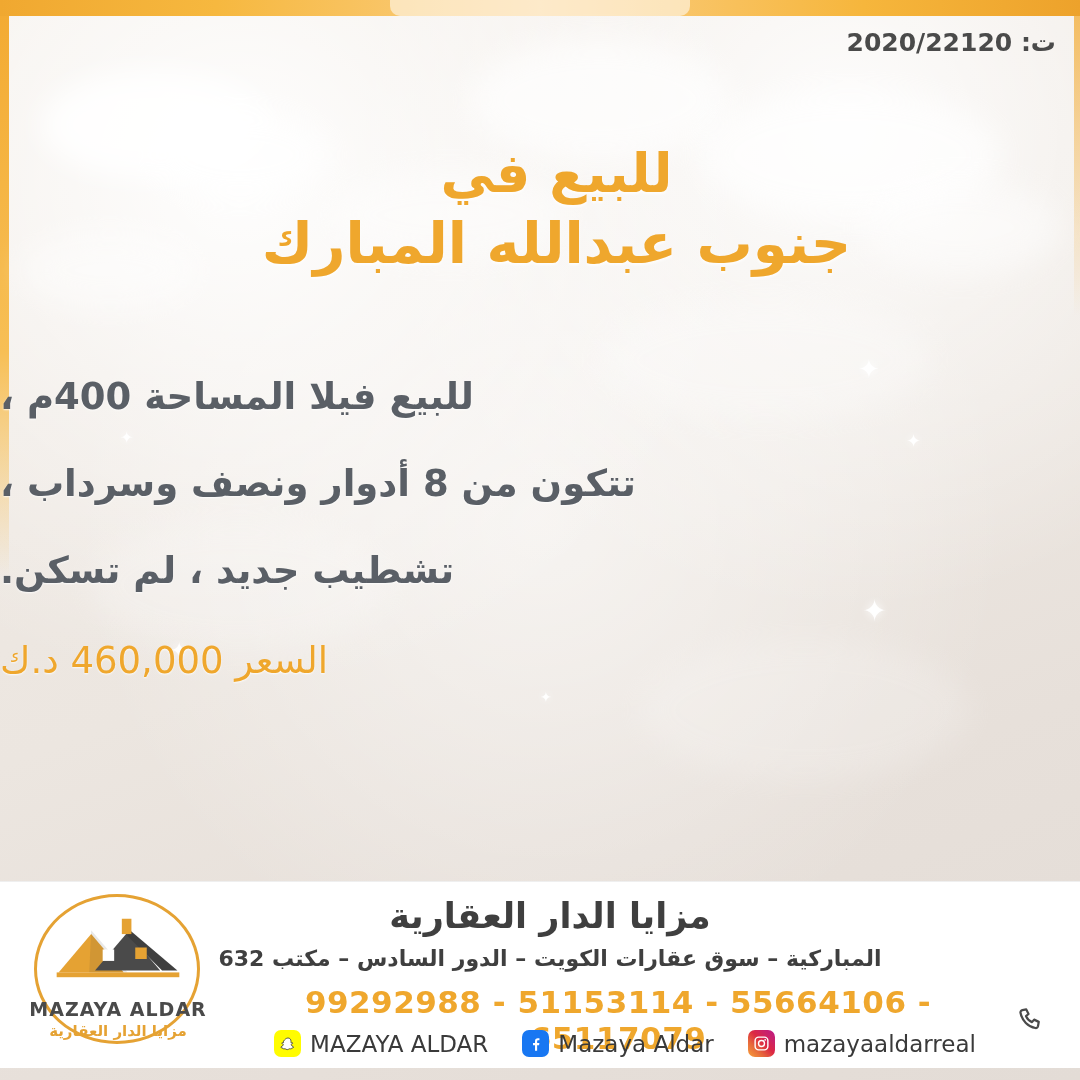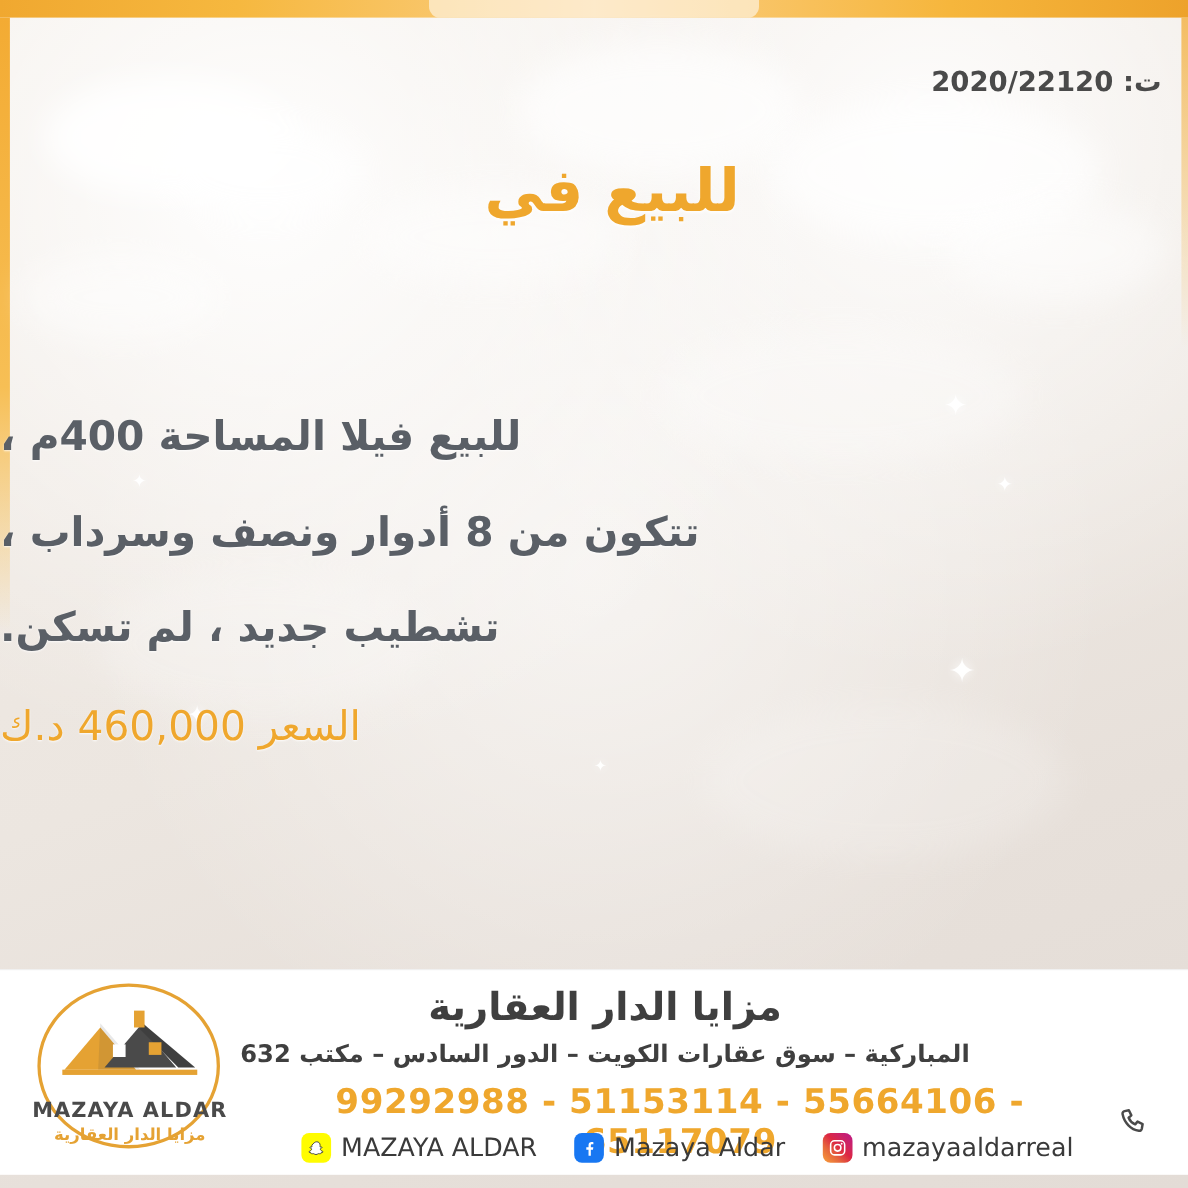--- a/index.html
+++ b/index.html
@@ -95,21 +95,21 @@
     top: 16px;
     width: 6px;
     height: 300px;
     background: linear-gradient(180deg, rgba(243,171,51,.75) 0%, rgba(247,191,85,0) 100%);
   }
 
   
   .ref-code {
     position: absolute;
     right: 24px;
-    top: 60px;
+    top: 28px;
     font-family: "DejaVu Sans", "Liberation Sans", sans-serif;
     font-size: 25px;
     font-weight: bold;
     color: #4a4a4a;
     direction: rtl;
     letter-spacing: 0.5px;
   }
 
   
   .headline {
@@ -310,20 +310,21 @@
   <div class="sparkle s2">✦</div>
   <div class="sparkle s3">✦</div>
   <div class="sparkle s4">✦</div>
   <div class="sparkle s5">✦</div>
   <div class="sparkle s6">✦</div>
 
   <div class="ref-code">ت: 2020/22120</div>
 
   <div class="headline">
     <div class="l1">للبيع في</div>
+    <div class="l2">جنوب عبدالله المبارك</div>
   </div>
 
   <div class="body-block">
     <div class="body-line">للبيع فيلا المساحة 400م ،</div>
     <div class="body-line">تتكون من 8 أدوار ونصف وسرداب ،</div>
     <div class="body-line">تشطيب جديد ، لم تسكن.</div>
     <div class="price-line">السعر 460,000 د.ك</div>
   </div>
 
   <div class="footer">

